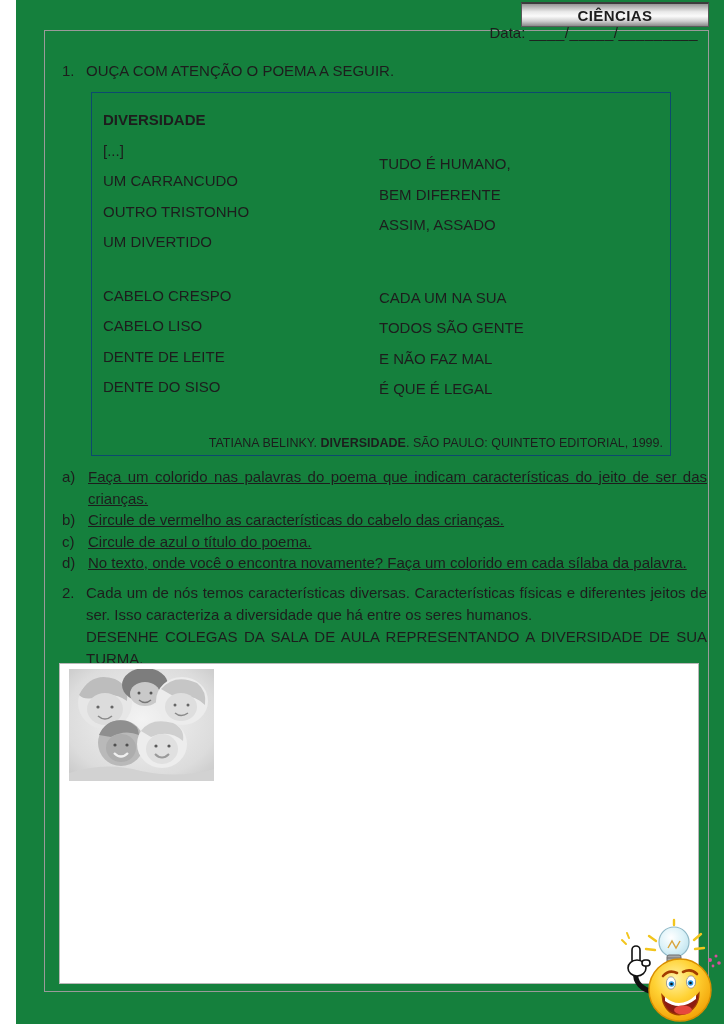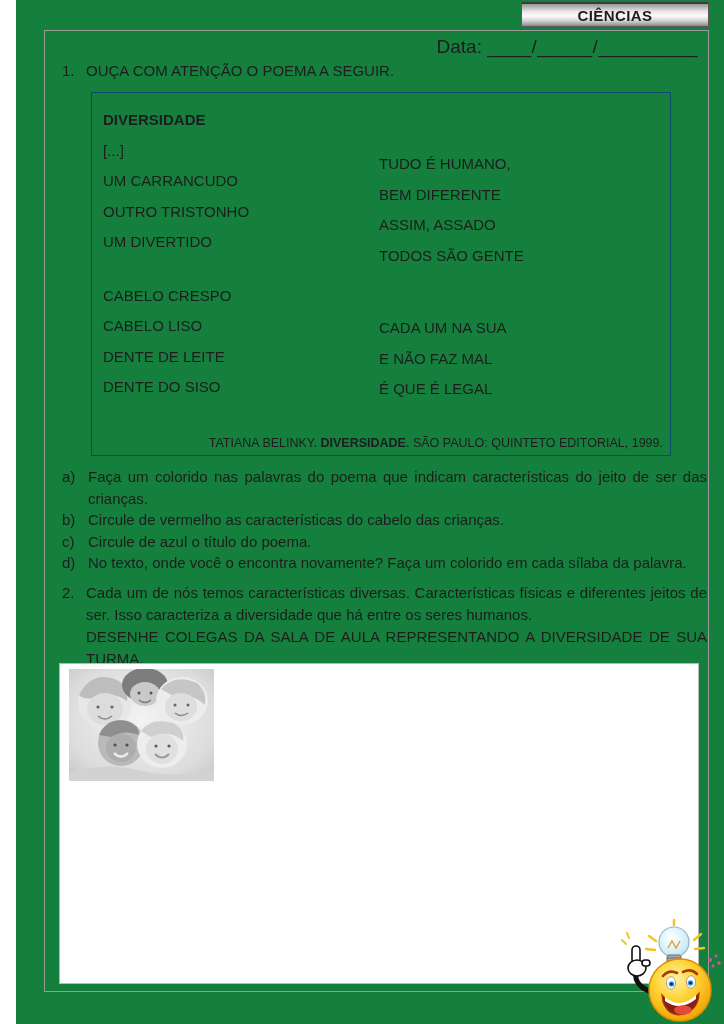--- a/index.html
+++ b/index.html
@@ -19,21 +19,21 @@
     display:flex; align-items:center; justify-content:center;
     font-weight:bold; font-size:15px; letter-spacing:.4px;
   }
 
   
   .page-frame {
     position:absolute; left:28px; top:30px; width:665px; height:962px;
     box-sizing:border-box; border:1px solid #9a9a9a;
   }
 
-  .date-line { position:absolute; top:36px; right:42px; font-size:19px; }
+  .date-line { position:absolute; top:24px; right:42px; font-size:15px; }
   .date-line .blanks { letter-spacing:.5px; }
 
   .q1 { position:absolute; left:46px; top:62px; font-size:15px; display:flex; }
   .num-col { width:24px; flex:none; }
 
   
   .poem-box {
     position:absolute; left:75px; top:92px; width:580px; height:364px;
     box-sizing:border-box; border:1px solid #0c4a6e; font-size:15px;
   }
@@ -44,21 +44,21 @@
   .poem-title { font-weight:bold; }
   .gap-left { margin-top:23px; }
   .gap-right { margin-top:42px; }
   .poem-citation { position:absolute; right:7px; bottom:5px; font-size:12.5px; }
   .citation-title { font-weight:bold; }
 
   
   .subq { position:absolute; left:46px; top:466px; width:645px; font-size:15px; line-height:21.5px; }
   .subq-item { display:flex; }
   .subq-label { width:26px; flex:none; }
-  .subq-text { flex:1; }
+  .subq-text { flex:1;text-decoration:underline; }
   .subq-item.justify .subq-text { text-align:justify; }
 
   
   .q2 { position:absolute; left:46px; top:582px; width:645px; font-size:15px; line-height:22px; display:flex; }
   .q2-body { flex:1; }
   .q2-body p { margin:0; text-align:justify; }
 
   
   .drawing-box {
     position:absolute; left:43px; top:663px; width:640px; height:321px;
@@ -99,22 +99,22 @@
       <div class="poem-line">UM DIVERTIDO</div>
       <div class="poem-line gap-left">CABELO CRESPO</div>
       <div class="poem-line">CABELO LISO</div>
       <div class="poem-line">DENTE DE LEITE</div>
       <div class="poem-line">DENTE DO SISO</div>
     </div>
     <div class="poem-col poem-col-right">
       <div class="poem-line">TUDO É HUMANO,</div>
       <div class="poem-line">BEM DIFERENTE</div>
       <div class="poem-line">ASSIM, ASSADO</div>
+      <div class="poem-line gap-right">CADA UM NA SUA</div>
       <div class="poem-line">TODOS SÃO GENTE</div>
-      <div class="poem-line gap-right">CADA UM NA SUA</div>
       <div class="poem-line">E NÃO FAZ MAL</div>
       <div class="poem-line">É QUE É LEGAL</div>
     </div>
     <div class="poem-citation"><span>TATIANA BELINKY. </span><span class="citation-title">DIVERSIDADE</span><span>. SÃO PAULO: QUINTETO EDITORIAL, 1999.</span></div>
   </div>
 
   <div class="subq">
     <div class="subq-item justify">
       <span class="subq-label">a)</span>
       <span class="subq-text">Faça um colorido nas palavras do poema que indicam características do jeito de ser das crianças.</span>

